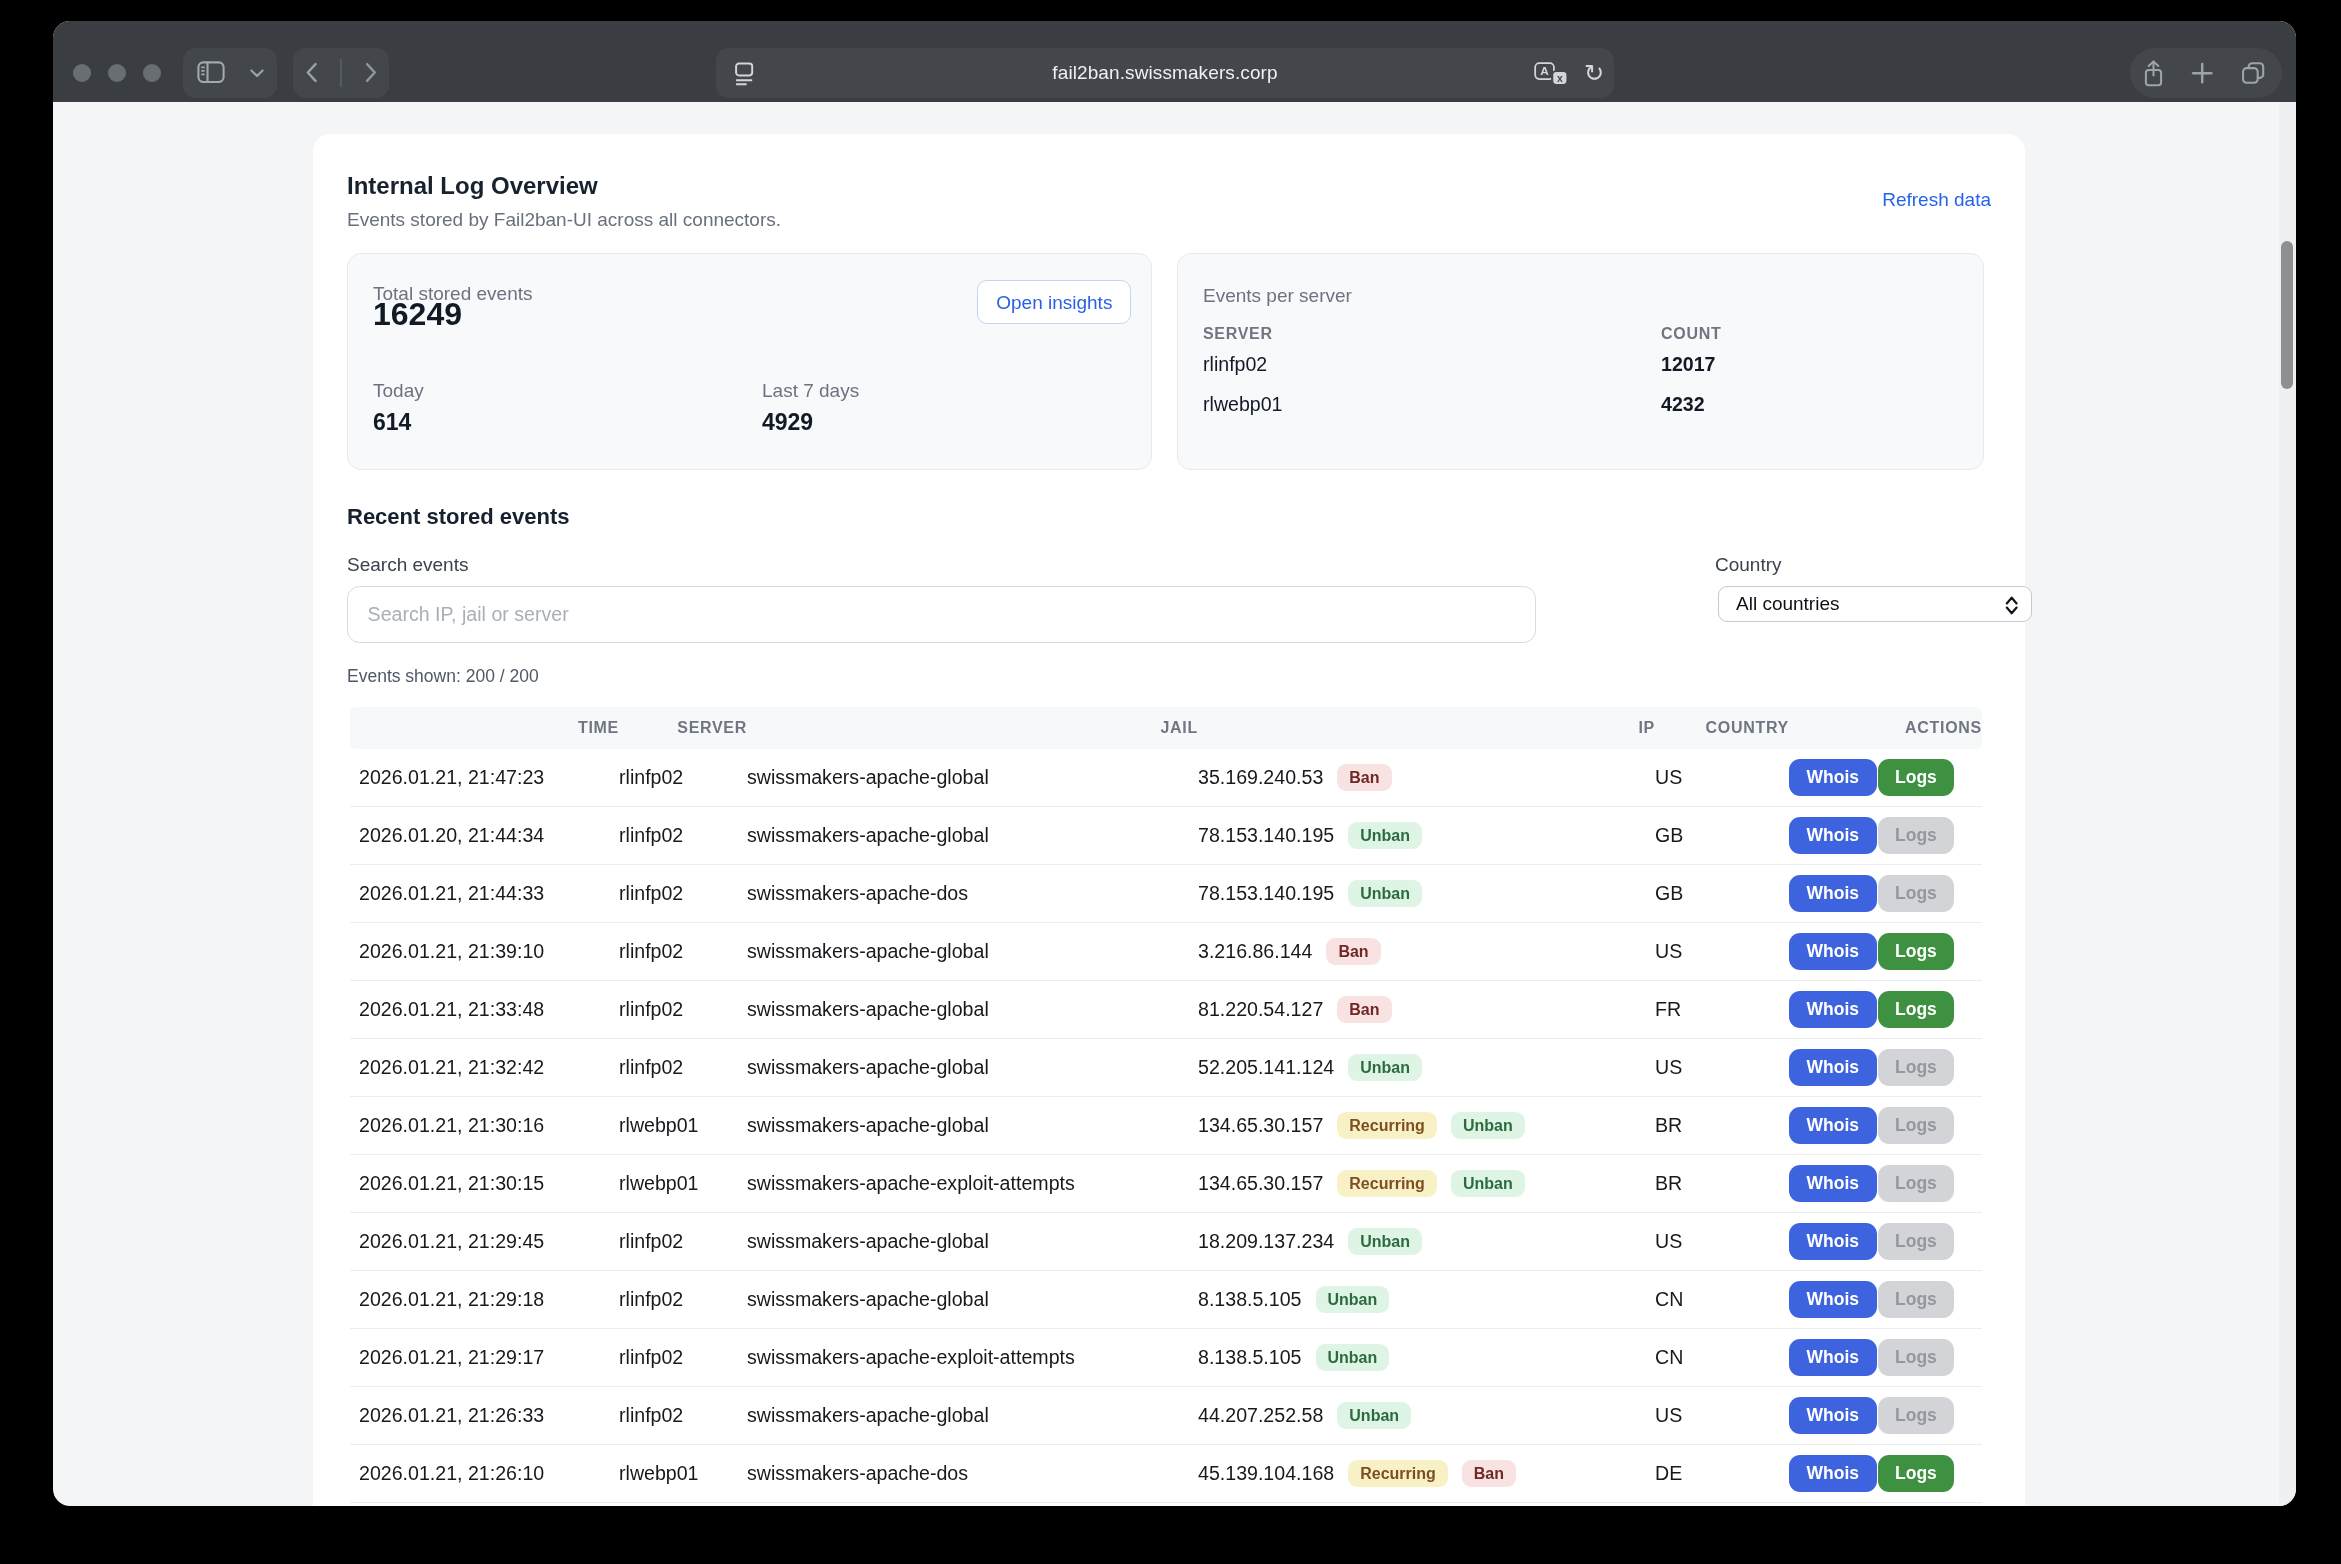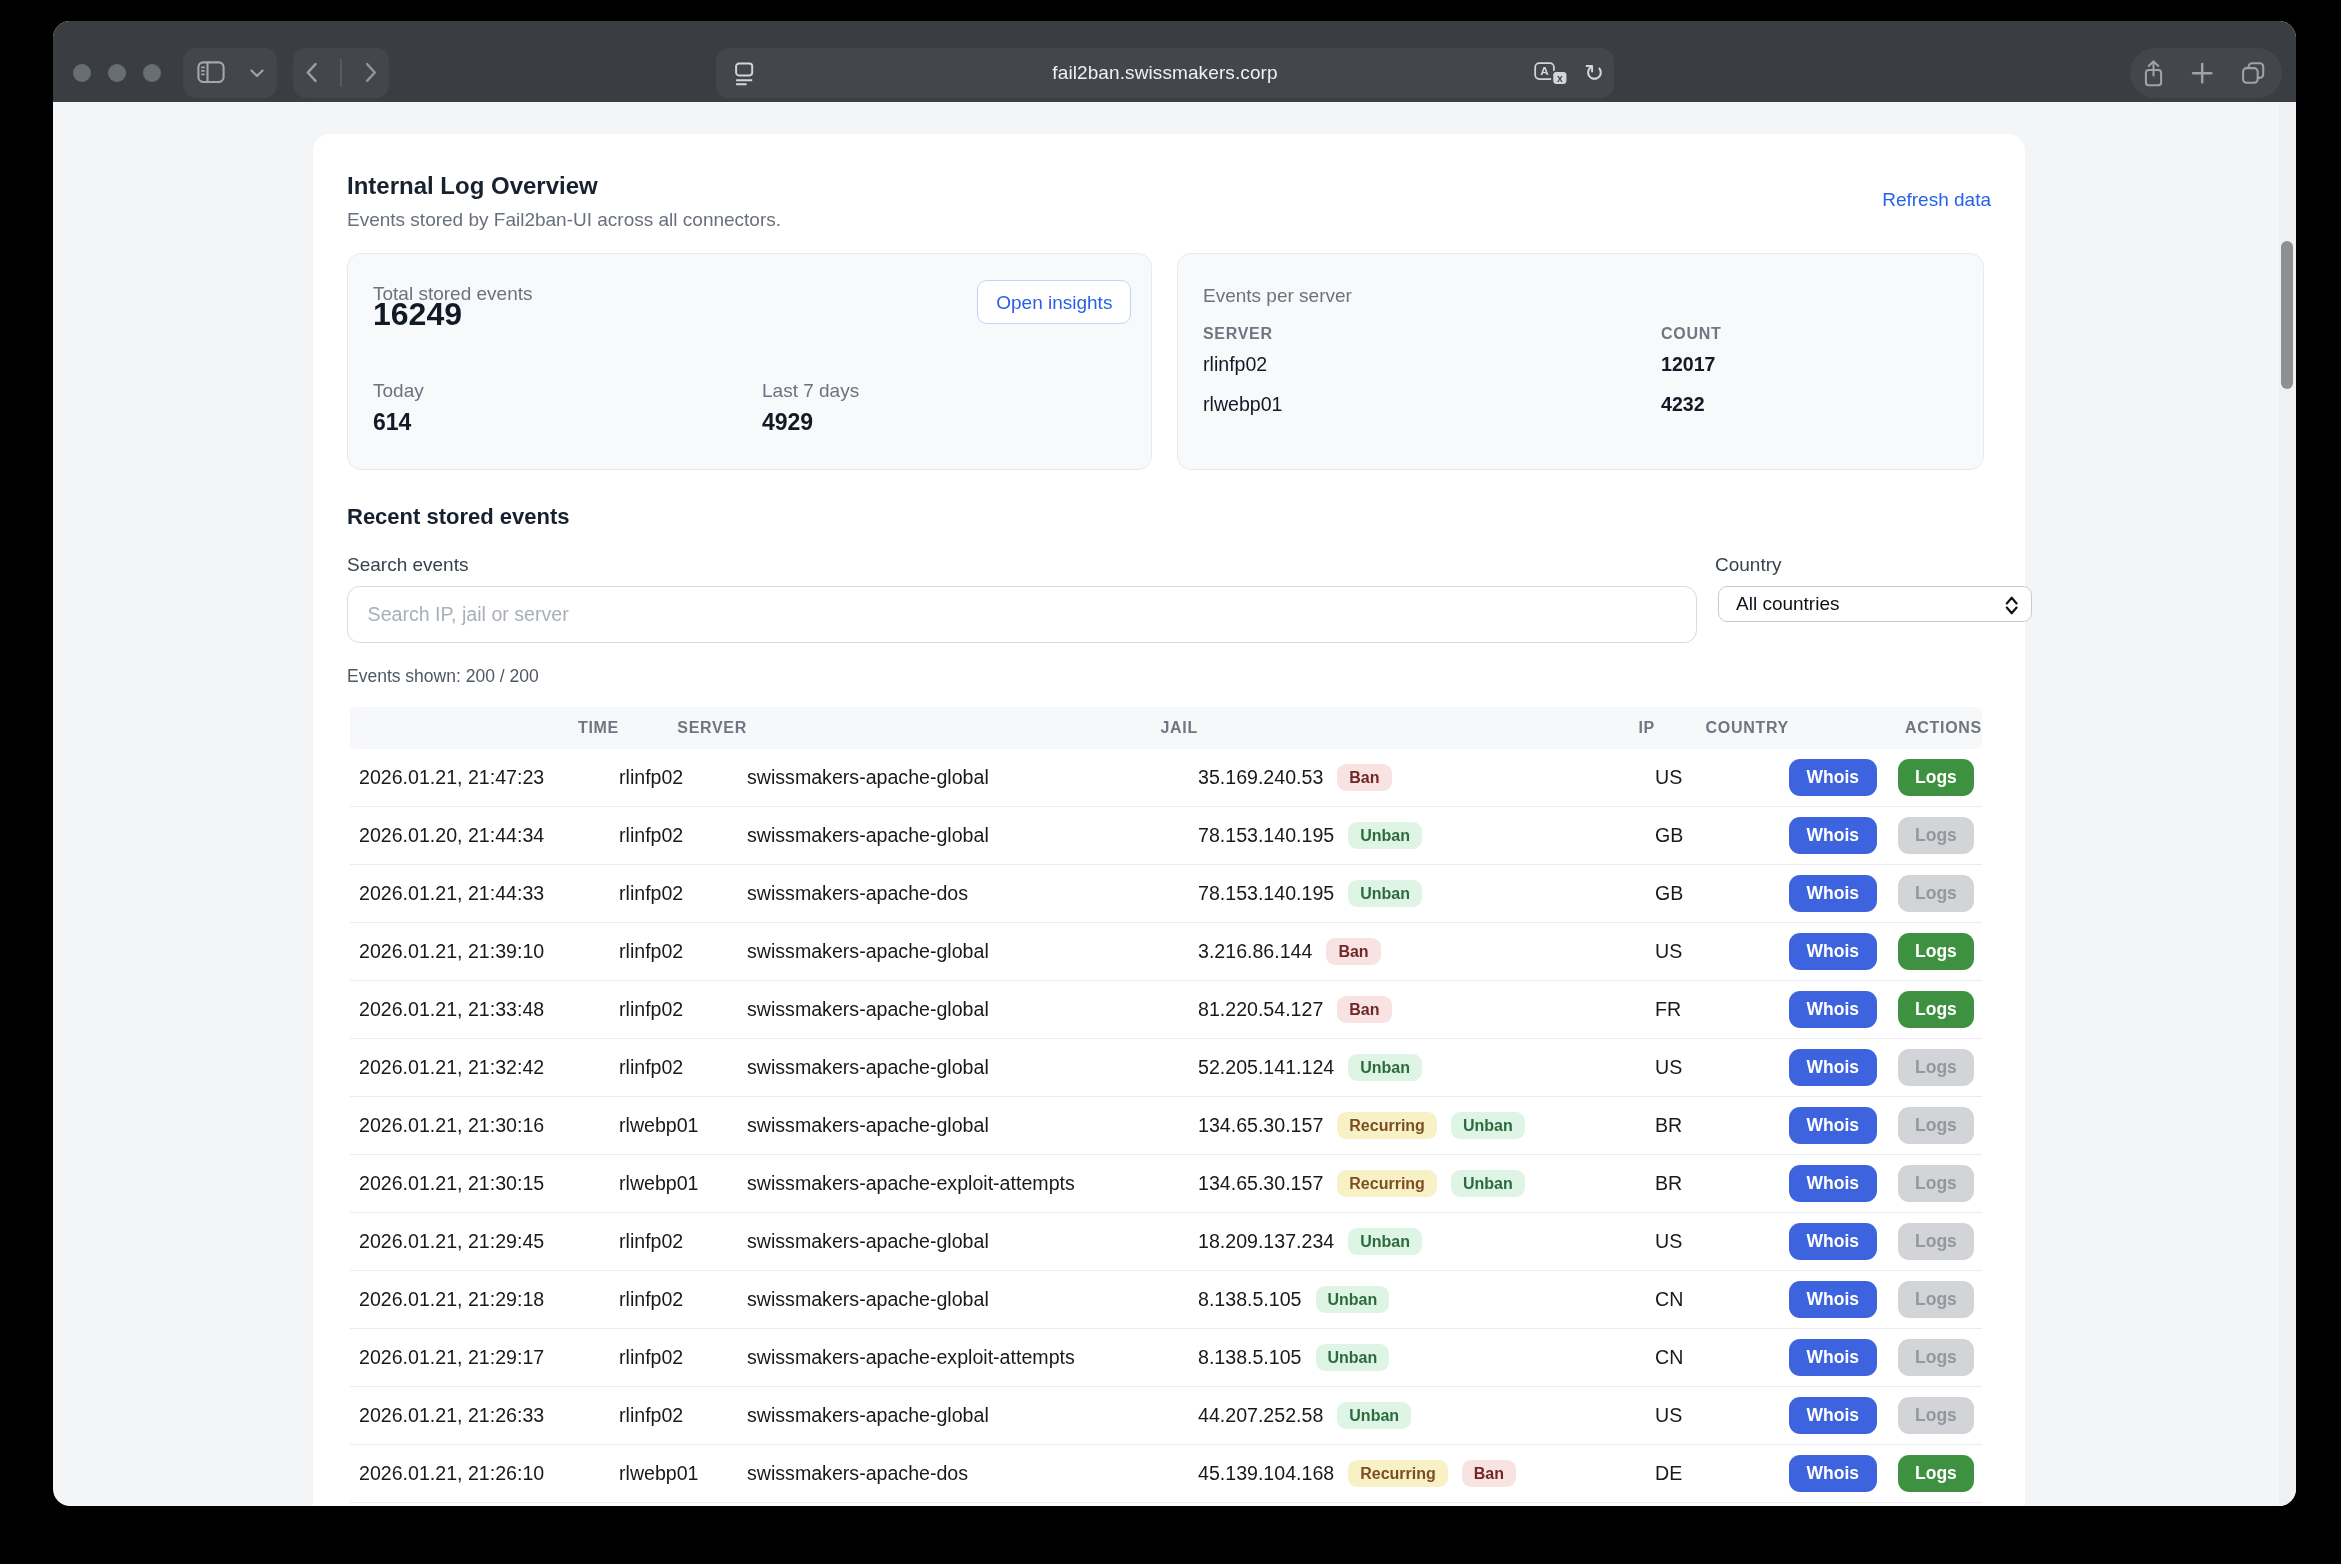--- a/index.html
+++ b/index.html
@@ -47,21 +47,21 @@
   .btn-insights{position:absolute;right:19.6px;top:26px;height:44px;padding:0 18px;background:#fff;
     border:1.4px solid #c4d4f6;border-radius:9.8px;color:#2a5fe6;font-size:19px;
     font-family:inherit;line-height:41px;cursor:pointer;}
   .ps-hdr{position:absolute;font-size:16px;font-weight:700;color:#6f7681;letter-spacing:0.7px;}
   #per-server-rows{position:absolute;left:25px;right:25px;top:99px;}
   .ps-row{position:relative;height:40px;font-size:19.6px;color:#121a26;}
   .ps-count{position:absolute;left:458px;font-weight:bold;}
 
   .sect-head{position:absolute;left:34px;top:370px;font-size:22px;font-weight:700;color:#16202e;margin:0;}
   .fld-lbl{position:absolute;top:420px;font-size:19px;color:#39424f;}
-  .search-input{position:absolute;left:34px;top:452px;width:1350px;height:57px;border:1.4px solid #d7dade;
+  .search-input{position:absolute;left:34px;top:452px;width:1189px;height:57px;border:1.4px solid #d7dade;
     border-radius:12.6px;padding:0 19.6px;font-size:19.6px;color:#17191d;font-family:inherit;background:#fff;outline:none;}
   .search-input::placeholder{color:#a9afb8;}
   .select{position:absolute;left:1405px;top:452px;width:314px;height:36px;background:#fff;
     border:1.4px solid #c6cad1;border-radius:9px;display:flex;align-items:center;cursor:default;}
   .select-text{font-size:19px;color:#0d1117;padding-left:17px;}
   .select-chev{position:absolute;right:11.2px;top:8.4px;}
 
   .shown{position:absolute;left:34px;top:532px;font-size:17.5px;color:#4f5865;}
 
   .table{position:absolute;left:37px;top:573px;width:1632px;}
@@ -69,21 +69,21 @@
     height:42px;background:#f7f8fa;border-radius:5.6px;padding-left:9px;text-align:right;}
   .t-head span{font-size:16px;font-weight:700;color:#6f7681;letter-spacing:0.7px;}
   .t-row{display:grid;grid-template-columns:260px 128px 451px 457px 134px 1fr;align-items:center;
     height:58px;border-bottom:1.4px solid #eaecef;padding-left:9px;}
   .cell{font-size:19.6px;color:#17191d;white-space:nowrap;}
   .ip-cell{display:flex;align-items:center;}
   .badge{font-size:16px;font-weight:600;padding:4.9px 12px;border-radius:9px;margin-left:14px;}
   .badge-ban{background:#f8e3e2;color:#6f2826;}
   .badge-unban{background:#def4e5;color:#2c6a3f;}
   .badge-recurring{background:#f9f1c6;color:#7c4f22;}
-  .actions{display:flex;gap:21px;}
+  .actions{display:flex;gap:1px;}
   .btn{font-size:17.5px;font-weight:600;padding:8.4px 17.5px;border:none;border-radius:11.2px;
     font-family:inherit;cursor:pointer;}
   .btn-whois{background:#3d63de;color:#fff;}
   .logs-green{background:#3f9142;color:#fff;}
   .logs-gray{background:#d2d4d7;color:#94979d;cursor:default;}
 </style>
 </head>
 <body>
 
 <div class="window">

